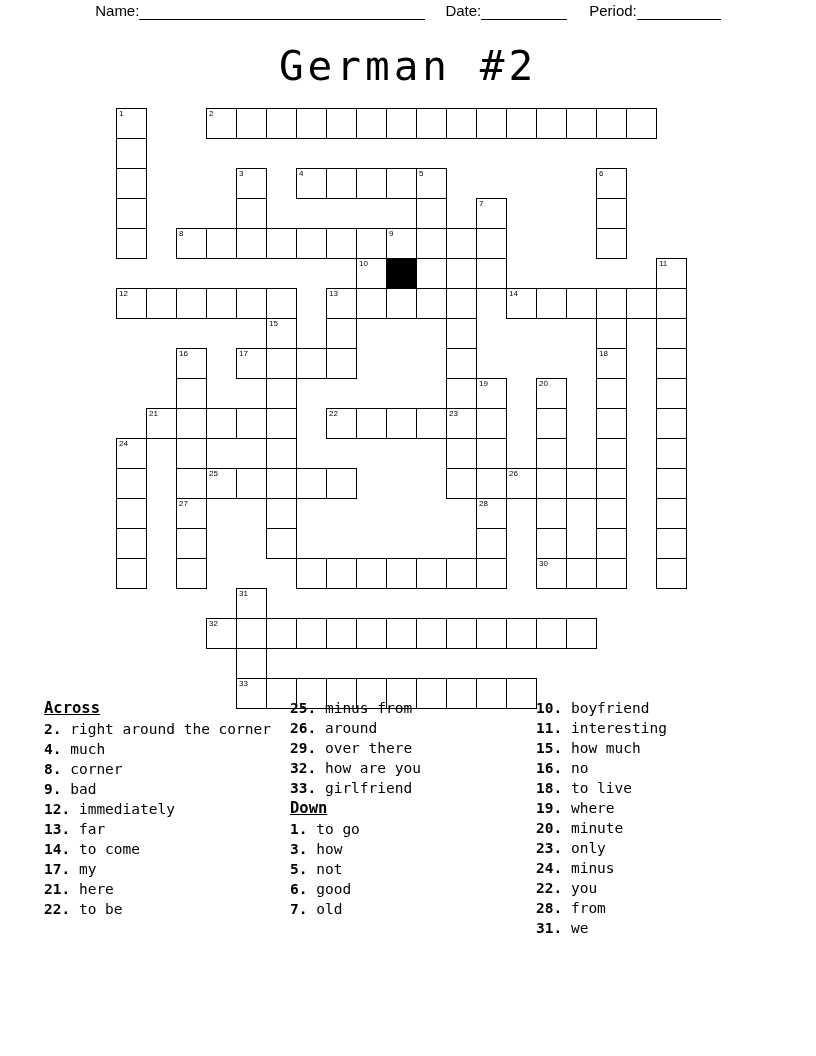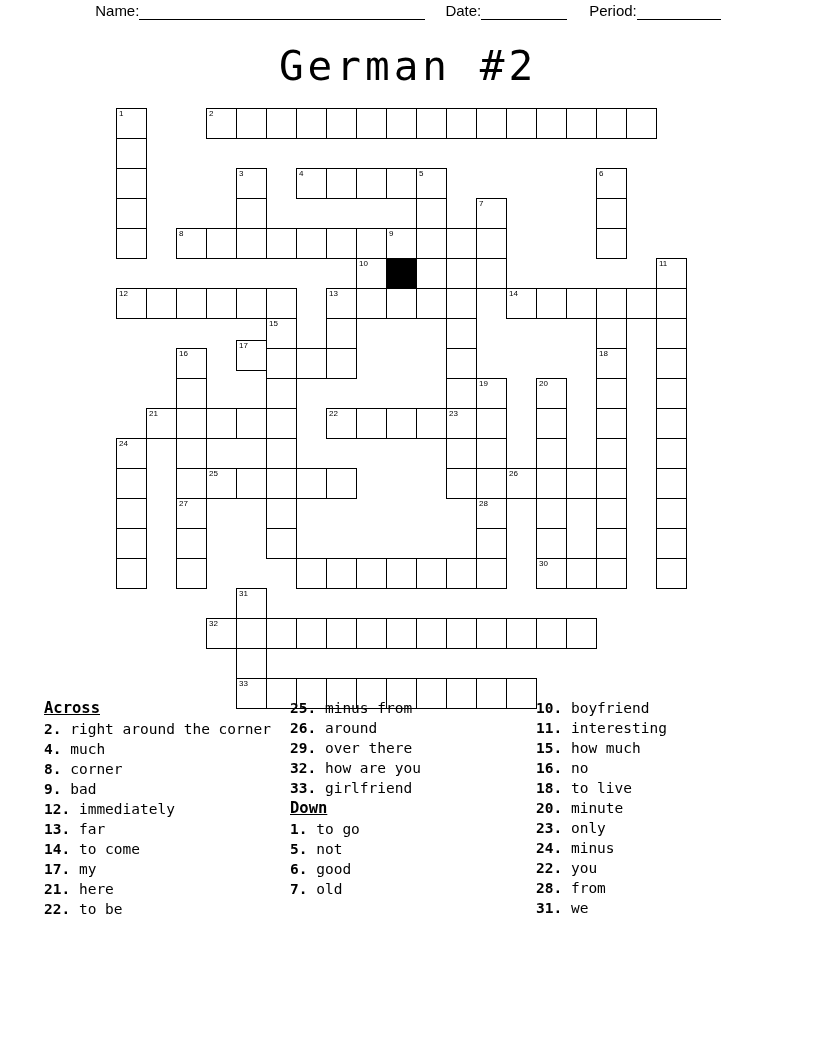--- a/index.html
+++ b/index.html
@@ -190,21 +190,21 @@
       <div class="cell" style="left: 266px; top: 210px;">
         <span class="num">15</span>
       </div>
       <div class="cell" style="left: 326px; top: 210px;"></div>
       <div class="cell" style="left: 446px; top: 210px;"></div>
       <div class="cell" style="left: 596px; top: 210px;"></div>
       <div class="cell" style="left: 656px; top: 210px;"></div>
       <div class="cell" style="left: 176px; top: 240px;">
         <span class="num">16</span>
       </div>
-      <div class="cell" style="left: 236px; top: 232px;">
+      <div class="cell" style="left: 236px; top: 240px;">
         <span class="num">17</span>
       </div>
       <div class="cell" style="left: 266px; top: 240px;"></div>
       <div class="cell" style="left: 296px; top: 240px;"></div>
       <div class="cell" style="left: 326px; top: 240px;"></div>
       <div class="cell" style="left: 446px; top: 240px;"></div>
       <div class="cell" style="left: 596px; top: 240px;">
         <span class="num">18</span>
       </div>
       <div class="cell" style="left: 656px; top: 240px;"></div>
@@ -351,30 +351,32 @@
           <div class="clue"><span class="n">22. </span><span class="t">to be</span></div>
         </div>
       <div class="col c2">
           <div class="clue"><span class="n">25. </span><span class="t">minus from</span></div>
           <div class="clue"><span class="n">26. </span><span class="t">around</span></div>
           <div class="clue"><span class="n">29. </span><span class="t">over there</span></div>
           <div class="clue"><span class="n">32. </span><span class="t">how are you</span></div>
           <div class="clue"><span class="n">33. </span><span class="t">girlfriend</span></div>
           <div class="head">Down</div>
           <div class="clue"><span class="n">1. </span><span class="t">to go</span></div>
+          <div class="clue"><span class="n">3. </span><span class="t">how</span></div>
           <div class="clue"><span class="n">5. </span><span class="t">not</span></div>
           <div class="clue"><span class="n">6. </span><span class="t">good</span></div>
           <div class="clue"><span class="n">7. </span><span class="t">old</span></div>
         </div>
       <div class="col c3">
           <div class="clue"><span class="n">10. </span><span class="t">boyfriend</span></div>
           <div class="clue"><span class="n">11. </span><span class="t">interesting</span></div>
           <div class="clue"><span class="n">15. </span><span class="t">how much</span></div>
           <div class="clue"><span class="n">16. </span><span class="t">no</span></div>
           <div class="clue"><span class="n">18. </span><span class="t">to live</span></div>
+          <div class="clue"><span class="n">19. </span><span class="t">where</span></div>
           <div class="clue"><span class="n">20. </span><span class="t">minute</span></div>
           <div class="clue"><span class="n">23. </span><span class="t">only</span></div>
           <div class="clue"><span class="n">24. </span><span class="t">minus</span></div>
           <div class="clue"><span class="n">22. </span><span class="t">you</span></div>
           <div class="clue"><span class="n">28. </span><span class="t">from</span></div>
           <div class="clue"><span class="n">31. </span><span class="t">we</span></div>
         </div>
     </div>
   </div>
 

